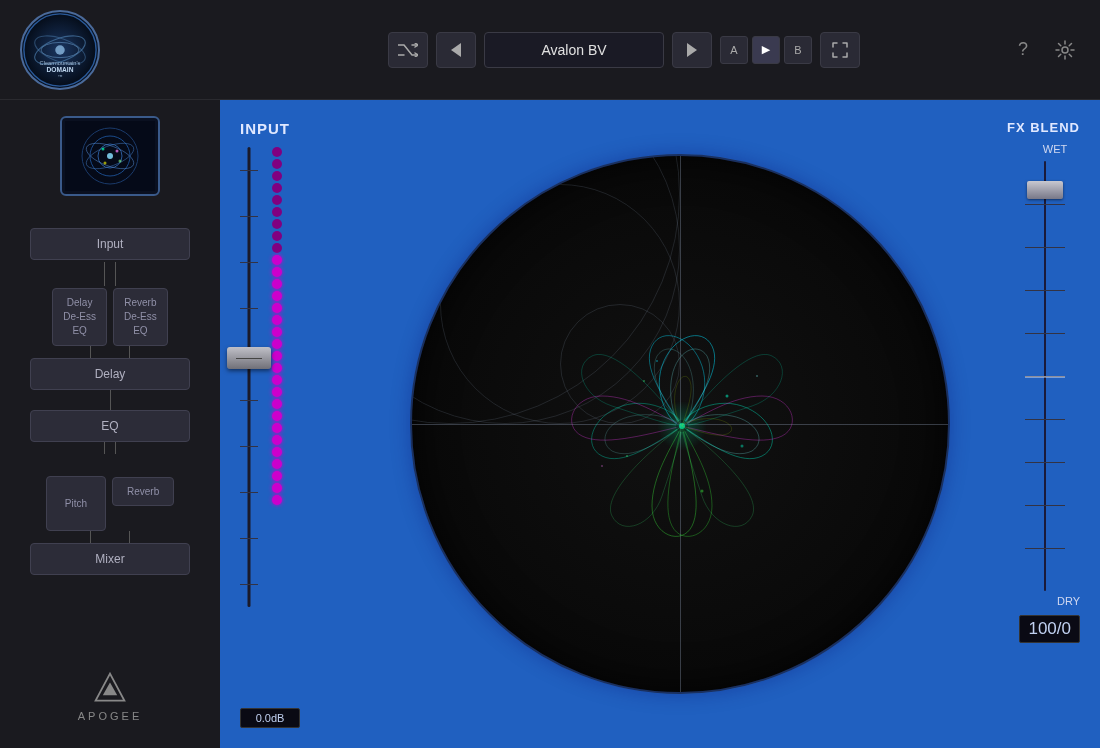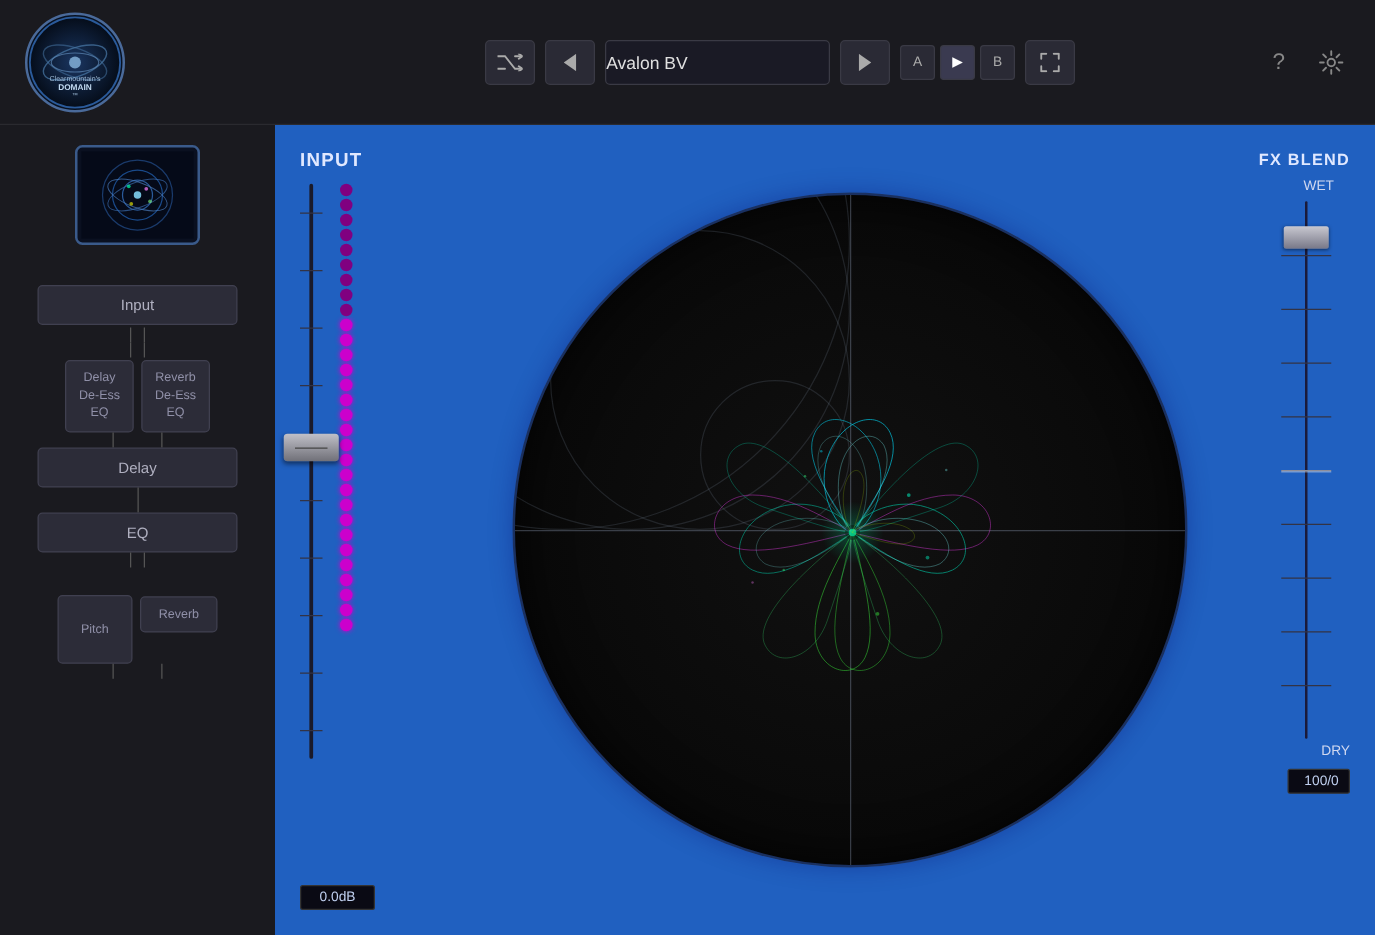--- a/index.html
+++ b/index.html
@@ -68,21 +68,21 @@
     }
     .preset-name {
       background: #1a1a25;
       border: 1px solid #3a3a45;
       border-radius: 4px;
       color: #e0e0e0;
       width: 180px;
       height: 36px;
       display: flex;
       align-items: center;
-      justify-content: flex-start;
+      justify-content: center;
       font-size: 14px;
       font-weight: 500;
     }
     .preset-ab {
       display: flex;
       align-items: center;
       gap: 4px;
     }
     .ab-btn {
       background: #2a2a35;
@@ -437,25 +437,25 @@
       padding: 3px 8px;
       border-radius: 2px;
       margin-top: 6px;
       min-width: 60px;
       text-align: center;
     }
     .blend-value-display {
       background: #0a0a14;
       border: 1px solid #333;
       color: #c0d0f0;
-      font-size: 11px;
+      font-size: 17px;
       padding: 3px 8px;
       border-radius: 2px;
       min-width: 50px;
-      text-align: right;
+      text-align: center;
       margin-top: 4px;
     }
 
     
     .input-bottom {
       display: flex;
       flex-direction: column;
       align-items: flex-start;
     }
 
@@ -601,22 +601,32 @@
         <span>Pitch</span>
       </div>
       <div class="chain-small-btn" style="padding:7px 14px;">
         <span>Reverb</span>
       </div>
     </div>
     <div style="display:flex;gap:38px;height:12px;align-items:flex-start;margin:0 10px;">
       <div class="chain-line"></div>
       <div class="chain-line"></div>
     </div>
+    <div class="module-btn">
+      <span>Mixer</span>
+    </div>
   </div>
 
+  <div class="apogee-logo">
+    <svg class="apogee-icon" viewBox="0 0 40 40">
+      <polygon points="20,4 36,34 4,34" fill="none" stroke="#888" stroke-width="2"></polygon>
+      <polygon points="20,14 28,28 12,28" fill="#888"></polygon>
+    </svg>
+    <span style="color:#888;font-size:11px;letter-spacing:3px;">APOGEE</span>
+  </div>
 </div>
 
 <div class="main-area">
   <div class="main-inner">
 
     <div class="input-section">
       <div class="section-label">INPUT</div>
       <div class="fader-meter-row">
 
         <div class="input-fader-track">

